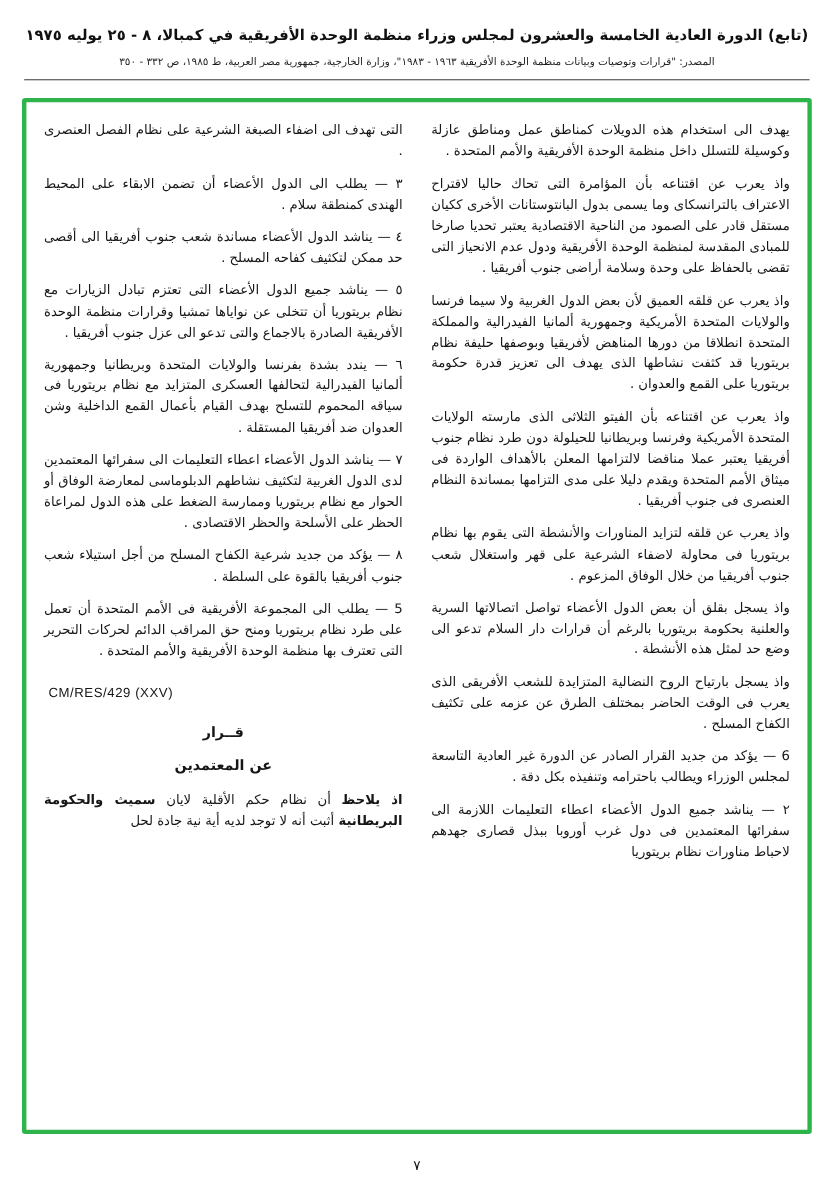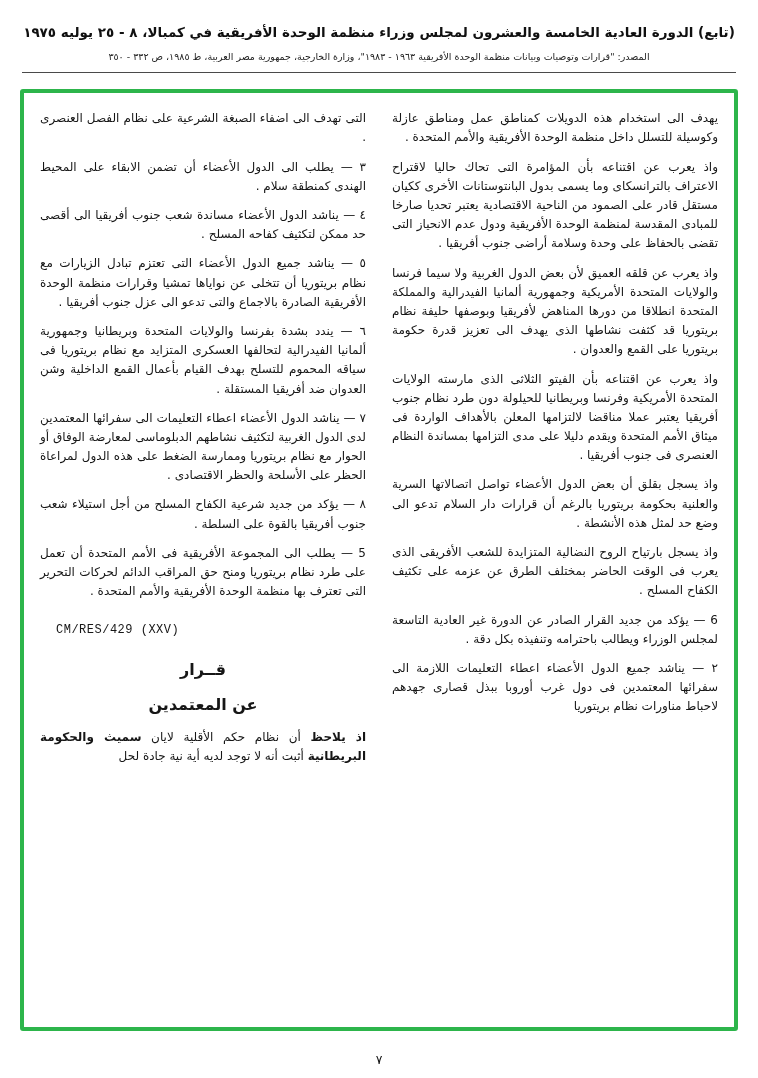--- a/index.html
+++ b/index.html
@@ -34,29 +34,29 @@
     font-size: 12px;
     line-height: 1.6;
     text-align: justify;
     direction: rtl;
     margin-bottom: 10px;
     color: #161616;
   }
   .para.ref {
     direction: ltr;
     text-align: left;
-    font-family: Liberation Mono, monospace;
+    font-family: Liberation Sans, sans-serif;
     font-size: 12px;
     letter-spacing: 0.5px;
-    margin: 20px 16px 16px;
+    margin: 20px 4px 16px;
   }
   .para.heading {
     text-align: center;
     font-weight: bold;
-    font-size: 16px;
+    font-size: 13px;
     margin: 8px 0 10px;
   }
   .para .bold { font-weight: bold; }
 
   .page-footer { position: absolute; bottom: 10px; left: 0; right: 0; text-align: center; }
   .page-number { font-size: 12.5px; color: #111; }
 </style>
 </head>
 <body>
 
@@ -68,20 +68,21 @@
     <hr class="header-rule">
   </header>
 
   <div class="content-frame" style="border-color: rgb(45, 181, 75);">
     <div class="columns">
       <div class="col" id="col-right">
           <p class="para body">يهدف الى استخدام هذه الدويلات كمناطق عمل ومناطق عازلة وكوسيلة للتسلل داخل منظمة الوحدة الأفريقية والأمم المتحدة .</p>
           <p class="para body">واذ يعرب عن اقتناعه بأن المؤامرة التى تحاك حاليا لاقتراح الاعتراف بالترانسكاى وما يسمى بدول البانتوستانات الأخرى ككيان مستقل قادر على الصمود من الناحية الاقتصادية يعتبر تحديا صارخا للمبادى المقدسة لمنظمة الوحدة الأفريقية ودول عدم الانحياز التى تقضى بالحفاظ على وحدة وسلامة أراضى جنوب أفريقيا .</p>
           <p class="para body">واذ يعرب عن قلقه العميق لأن بعض الدول الغربية ولا سيما فرنسا والولايات المتحدة الأمريكية وجمهورية ألمانيا الفيدرالية والمملكة المتحدة انطلاقا من دورها المناهض لأفريقيا وبوصفها حليفة نظام بريتوريا قد كثفت نشاطها الذى يهدف الى تعزيز قدرة حكومة بريتوريا على القمع والعدوان .</p>
           <p class="para body">واذ يعرب عن اقتناعه بأن الفيتو الثلاثى الذى مارسته الولايات المتحدة الأمريكية وفرنسا وبريطانيا للحيلولة دون طرد نظام جنوب أفريقيا يعتبر عملا مناقضا لالتزامها المعلن بالأهداف الواردة فى ميثاق الأمم المتحدة ويقدم دليلا على مدى التزامها بمساندة النظام العنصرى فى جنوب أفريقيا .</p>
+          <p class="para body">واذ يعرب عن قلقه لتزايد المناورات والأنشطة التى يقوم بها نظام بريتوريا فى محاولة لاضفاء الشرعية على قهر واستغلال شعب جنوب أفريقيا من خلال الوفاق المزعوم .</p>
           <p class="para body">واذ يسجل بقلق أن بعض الدول الأعضاء تواصل اتصالاتها السرية والعلنية بحكومة بريتوريا بالرغم أن قرارات دار السلام تدعو الى وضع حد لمثل هذه الأنشطة .</p>
           <p class="para body">واذ يسجل بارتياح الروح النضالية المتزايدة للشعب الأفريقى الذى يعرب فى الوقت الحاضر بمختلف الطرق عن عزمه على تكثيف الكفاح المسلح .</p>
           <p class="para body">6 — يؤكد من جديد القرار الصادر عن الدورة غير العادية التاسعة لمجلس الوزراء ويطالب باحترامه وتنفيذه بكل دقة .</p>
           <p class="para body">٢ — يناشد جميع الدول الأعضاء اعطاء التعليمات اللازمة الى سفرائها المعتمدين فى دول غرب أوروبا ببذل قصارى جهدهم لاحباط مناورات نظام بريتوريا</p>
         </div>
       <div class="col" id="col-left">
           <p class="para body">التى تهدف الى اضفاء الصبغة الشرعية على نظام الفصل العنصرى .</p>
           <p class="para body">٣ — يطلب الى الدول الأعضاء أن تضمن الابقاء على المحيط الهندى كمنطقة سلام .</p>
           <p class="para body">٤ — يناشد الدول الأعضاء مساندة شعب جنوب أفريقيا الى أقصى حد ممكن لتكثيف كفاحه المسلح .</p>
           <p class="para body">٥ — يناشد جميع الدول الأعضاء التى تعتزم تبادل الزيارات مع نظام بريتوريا أن تتخلى عن نواياها تمشيا وقرارات منظمة الوحدة الأفريقية الصادرة بالاجماع والتى تدعو الى عزل جنوب أفريقيا .</p>

